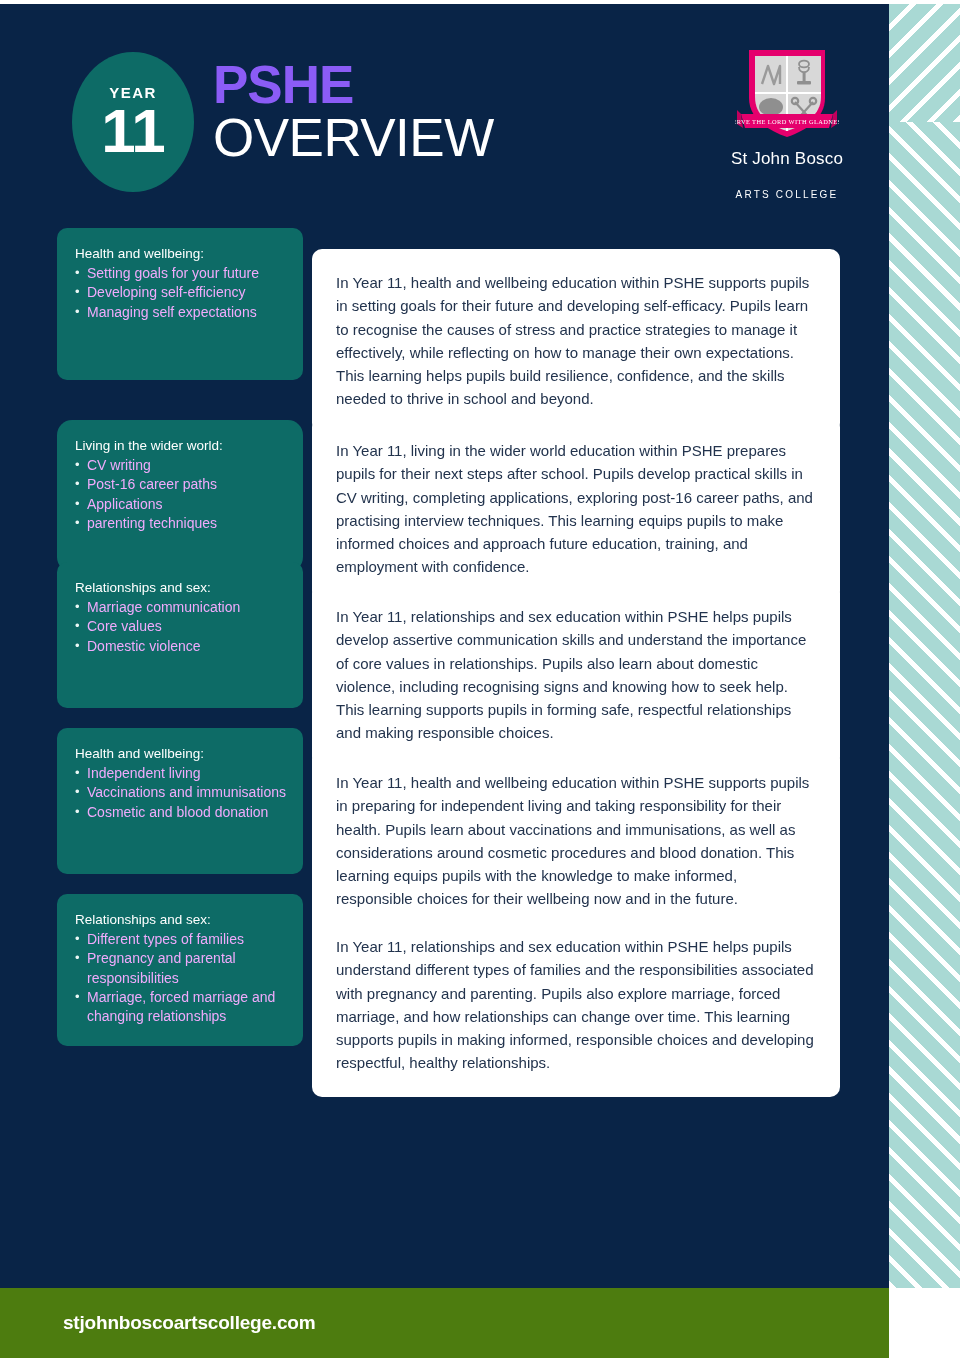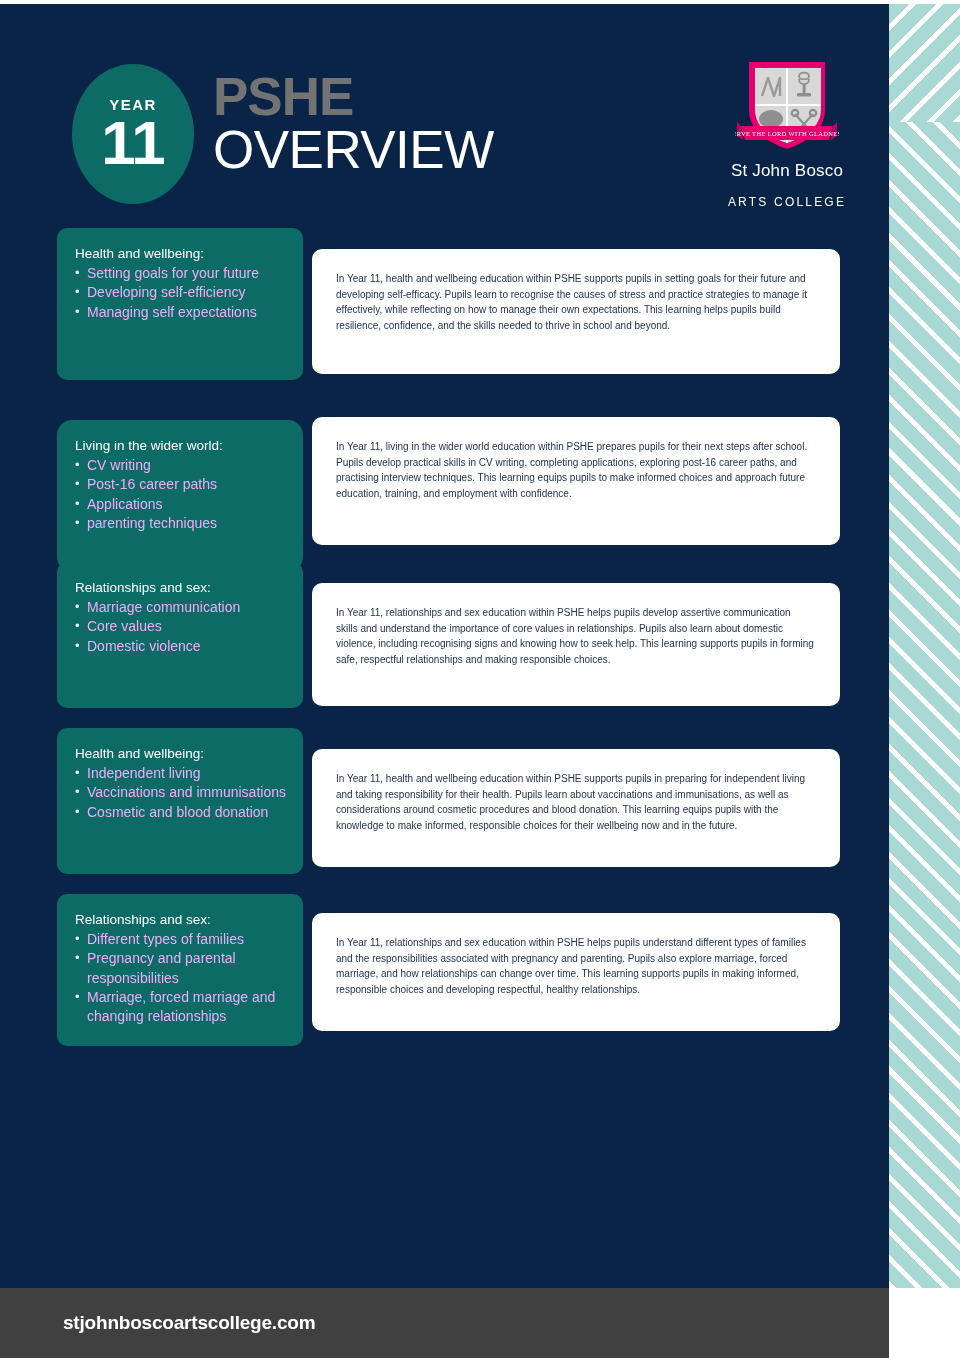--- a/index.html
+++ b/index.html
@@ -53,34 +53,34 @@
       45deg,
       #ffffff 0px, #ffffff 5px,
       #a9d9d4 5px, #a9d9d4 19px
     );
   }
 
   .pink-footer {
     position: absolute;
     left: 0; top: 1288px;
     width: 889px; height: 70px;
-    background: #404040;
+    background: #4d7c0f;
   }
   .pink-footer .site-url {
     position: absolute;
     left: 63px; top: 50%;
     transform: translateY(-50%);
     color: #ffffff;
     font-size: 19px;
     font-weight: bold;
     letter-spacing: -0.2px;
   }
 
   
-  .header { position: absolute; left: 0; top: 16px; width: 889px; height: 200px; }
+  .header { position: absolute; left: 0; top: 4px; width: 889px; height: 200px; }
 
   .year-badge {
     position: absolute;
     left: 72px; top: 48px;
     width: 122px; height: 140px;
     border-radius: 50%;
     background: #0d6b66;
     display: flex;
     flex-direction: column;
     align-items: center;
@@ -97,21 +97,21 @@
   .year-badge .y-num {
     color: #ffffff;
     font-size: 62px;
     font-weight: bold;
     line-height: 0.92;
     letter-spacing: -1px;
   }
 
   .title-block { position: absolute; left: 213px; top: 56px; }
   .title-block .t-sub {
-    color: #737373;
+    color: #8b5cf6;
     font-size: 53px;
     font-weight: bold;
     line-height: 0.96;
     letter-spacing: -1px;
   }
   .title-block .t-main {
     color: #ffffff;
     font-size: 53px;
     font-weight: normal;
     line-height: 1.0;
@@ -123,23 +123,23 @@
   .logo { position: absolute; left: 722px; top: 36px; width: 130px; text-align: center; }
   .logo svg { display: block; margin: 0 auto; }
   .logo .l-name {
     color: #ffffff;
     font-size: 17px;
     margin-top: 5px;
     letter-spacing: 0.2px;
   }
   .logo .l-sub {
     color: #ffffff;
-    font-size: 12px;
+    font-size: 10px;
     letter-spacing: 2.2px;
-    margin-top: 14px;
+    margin-top: 20px;
   }
 
   
   .rows { position: absolute; left: 0; top: 0; width: 889px; }
 
   .row { position: absolute; left: 0; width: 889px; }
 
   .topic-card {
     position: absolute;
     left: 57px; top: 0;
@@ -174,21 +174,21 @@
   .desc-card {
     position: absolute;
     left: 312px; top: 0;
     width: 528px;
     background: #ffffff;
     border-radius: 10px;
     padding: 22px 26px 22px 24px;
   }
   .desc-card p {
     color: #22334d;
-    font-size: 10px;
+    font-size: 15px;
     line-height: 1.55;
     text-align: left;
   }
 </style>
 </head>
 <body>
 
 <div id="page">
 
   <div class="navy-bg"></div>

